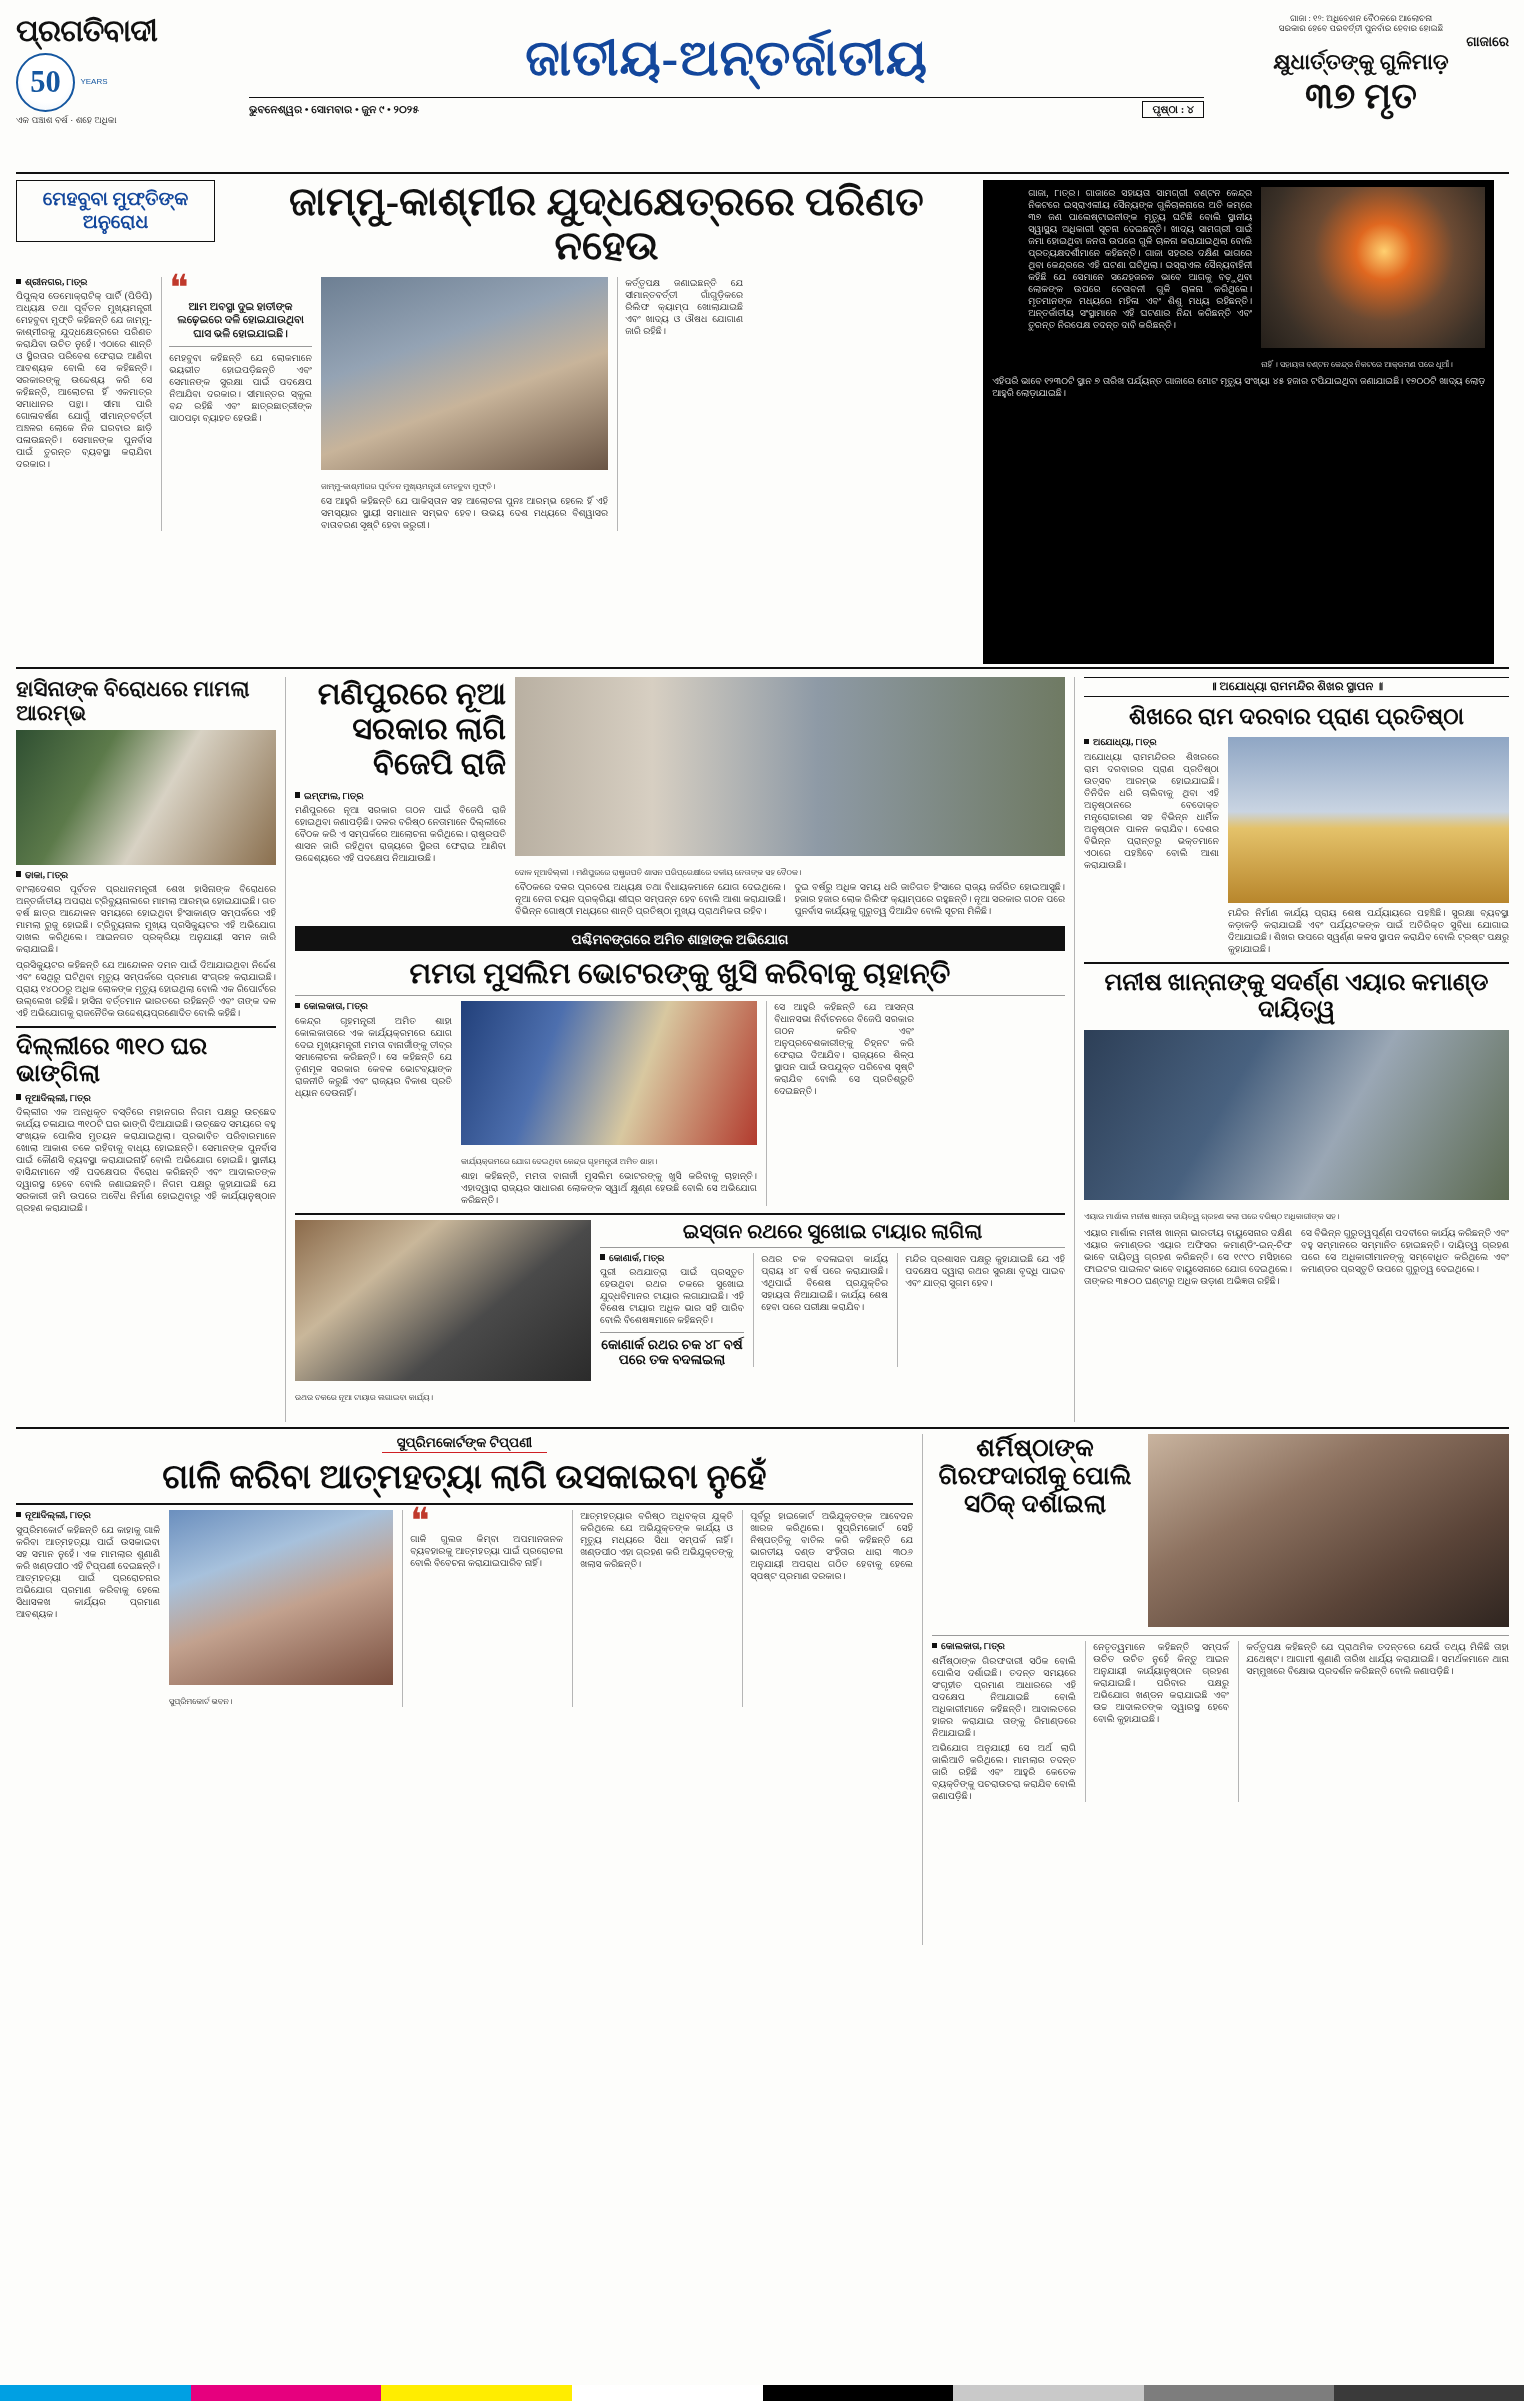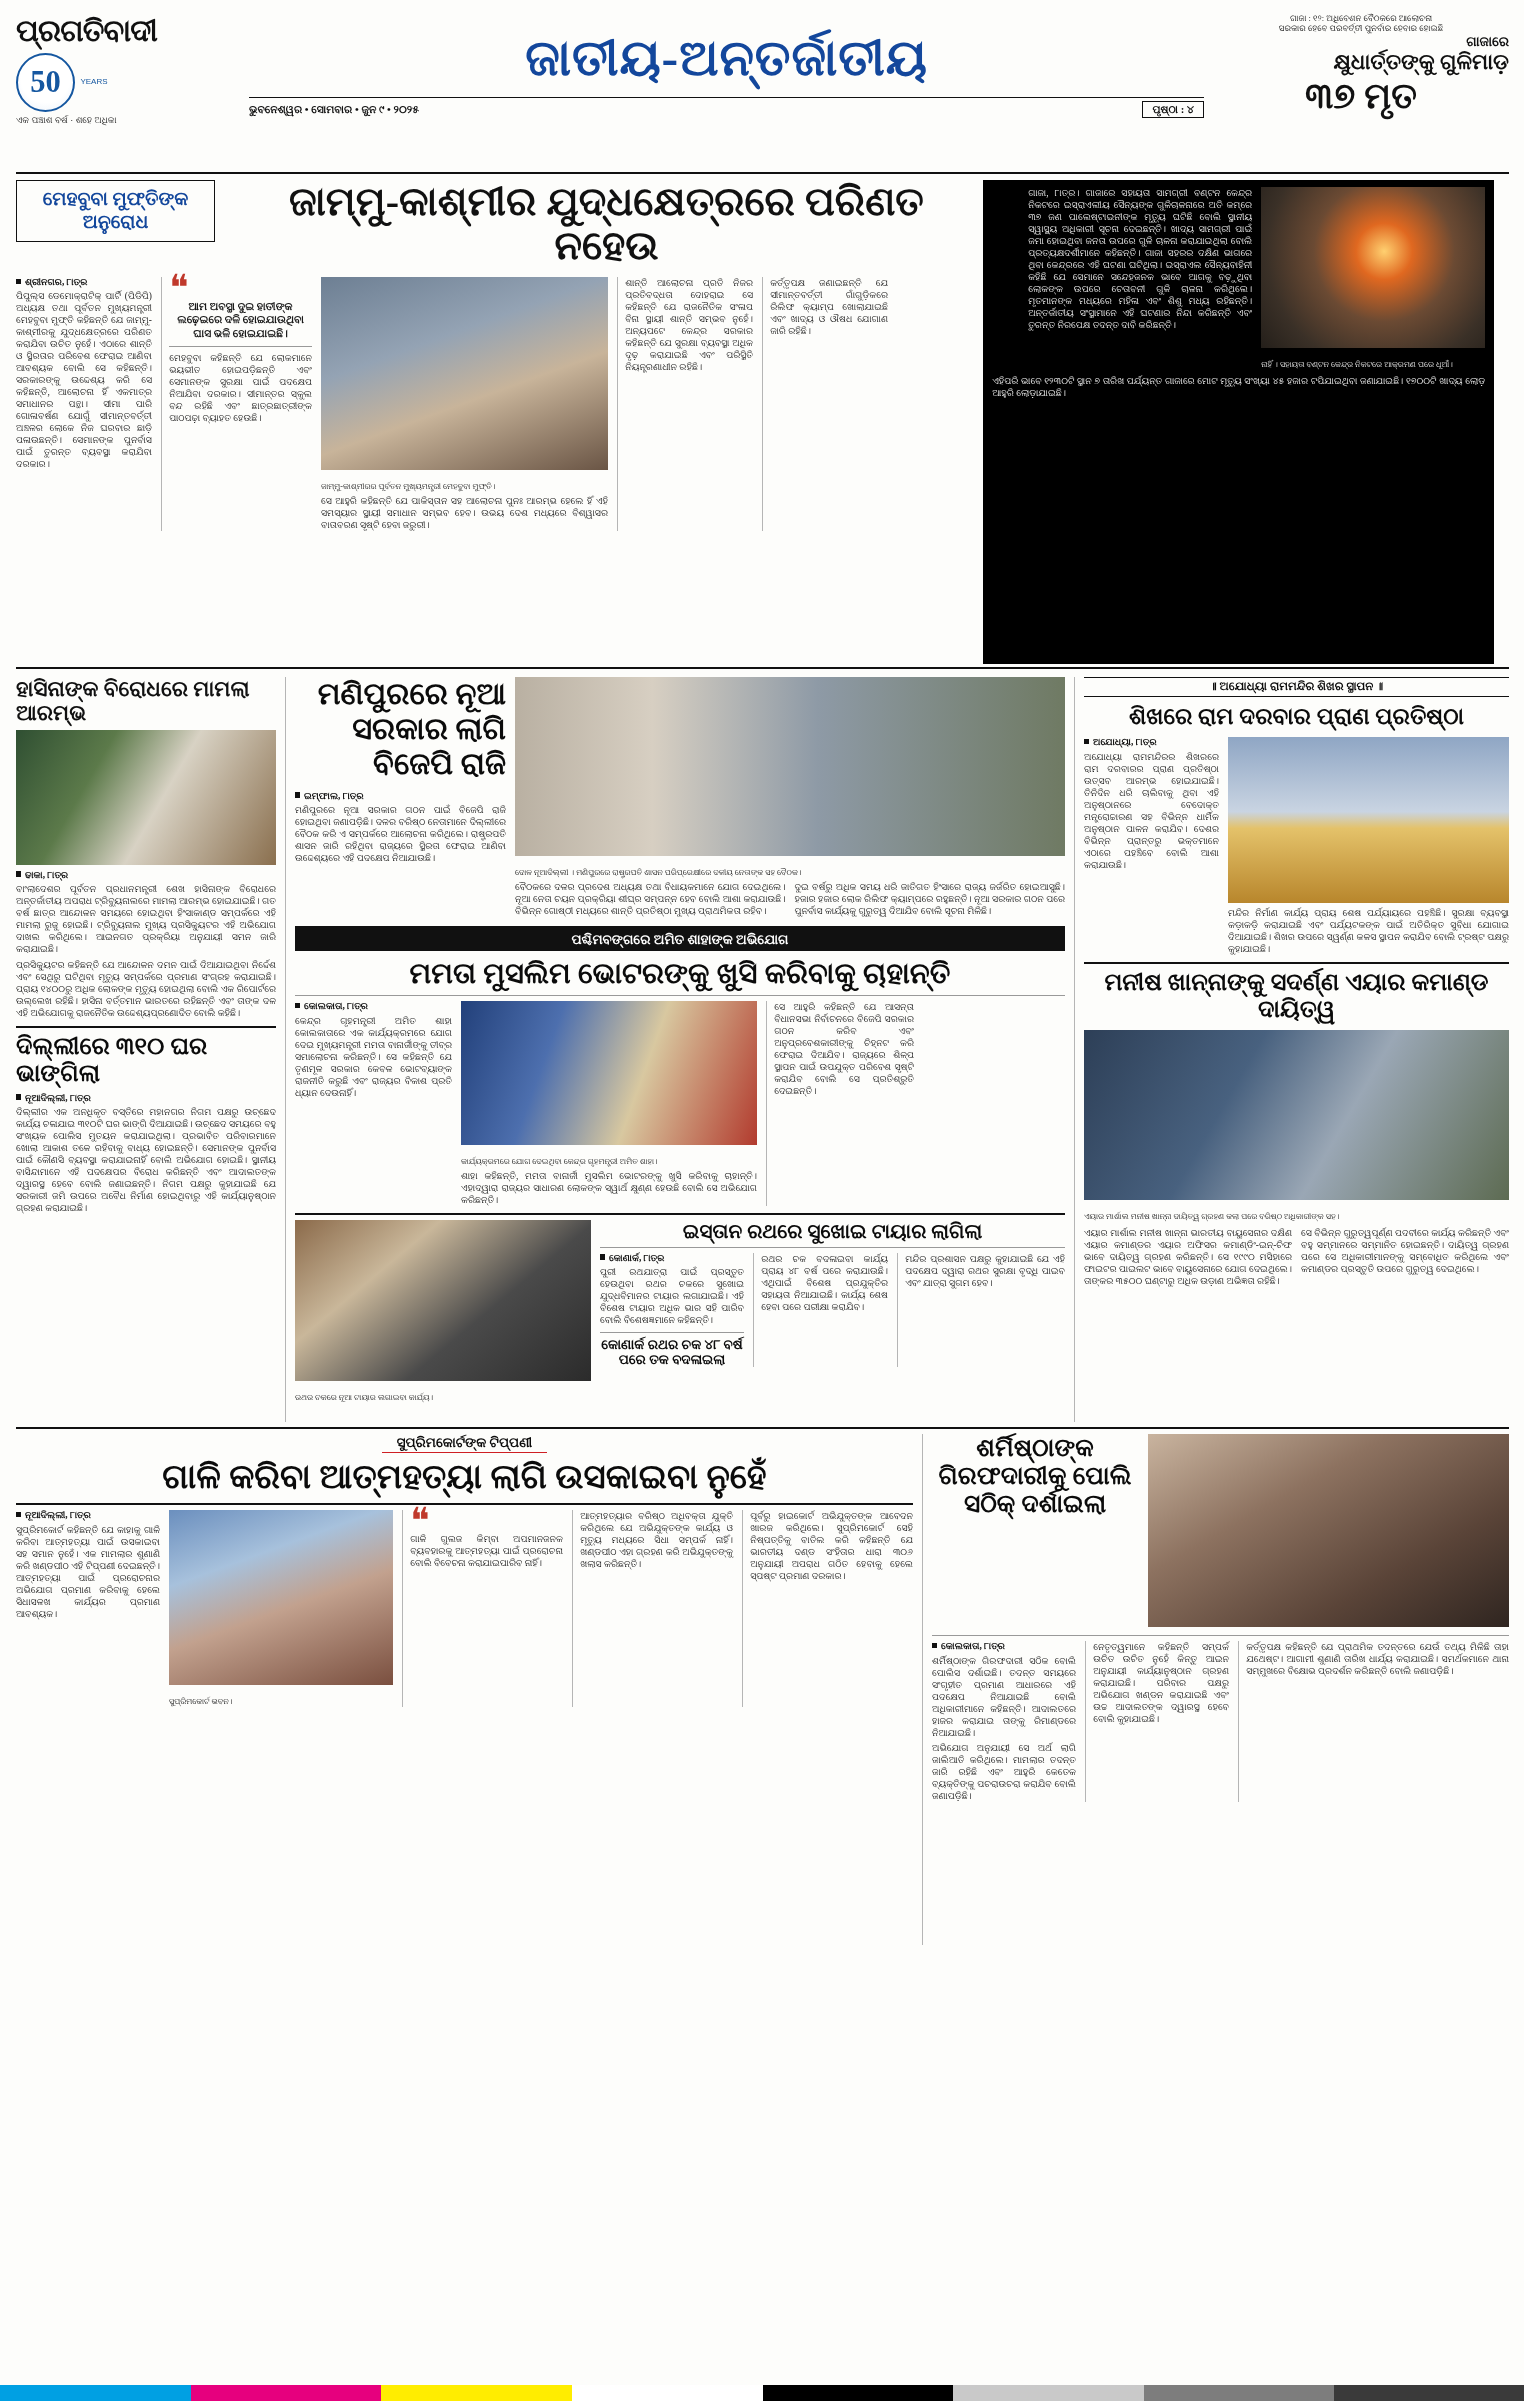--- a/index.html
+++ b/index.html
@@ -70,21 +70,21 @@
   }
   .center-rule { border-top: 1.8px solid #111; margin: 9px 0 3.6px; }
   .center-meta {
     display:flex; justify-content:space-between; align-items:center;
     font-size: 10.8px; font-weight:bold; font-family:"Liberation Serif", serif;
   }
 
   .right-head { width: 296px; }
   .rh-small { font-size: 8.6px; line-height:10.8px; text-align:center; font-family:"Liberation Serif", serif;}
   .rh-top { font-size: 13.5px; font-weight:bold; text-align:right; font-family:"Liberation Serif", serif;}
-  .rh-mid { font-size: 21.5px; font-weight:bold; text-align:right; color:#111; font-family:"Liberation Serif", serif;}
+  .rh-mid { font-size: 21.5px; font-weight:bold; text-align:center; color:#111; font-family:"Liberation Serif", serif;}
   .rh-big { font-size: 36px; font-weight:bold; text-align:center; font-family:"Liberation Serif", serif;}
   .lead-left-box {
     width: 199px; border:0.9px solid #111; padding:7.2px 5.4px; text-align:center;
   }
   .lead-left-box .t1 { font-size: 19px; font-weight:bold; color:#13479c; line-height:1.2; font-family:"Liberation Serif", serif;}
   .lead-main-hd {
     font-size: 40px; font-weight:bold; color:#111; line-height:1.1;
     font-family:"Liberation Serif", serif; text-align:center;
   }
   .black-panel {
@@ -173,23 +173,20 @@
           </div>
         </div>
 
         <div style="width:287px;">
           <div class="photo" style="height:193px;background:
               linear-gradient(160deg,#6d7f93 0%,#94a3b4 35%,#c8b49a 60%,#6a5545 100%);"></div>
           <div class="cap">ଜାମ୍ମୁ-କାଶ୍ମୀରର ପୂର୍ବତନ ମୁଖ୍ୟମନ୍ତ୍ରୀ ମେହବୁବା ମୁଫ୍ତି।</div>
           <div class="body-text" style="margin-top:3.6px;">ସେ ଆହୁରି କହିଛନ୍ତି ଯେ ପାକିସ୍ତାନ ସହ ଆଲୋଚନା ପୁନଃ ଆରମ୍ଭ ହେଲେ ହିଁ ଏହି ସମସ୍ୟାର ସ୍ଥାୟୀ ସମାଧାନ ସମ୍ଭବ ହେବ। ଉଭୟ ଦେଶ ମଧ୍ୟରେ ବିଶ୍ୱାସର ବାତାବରଣ ସୃଷ୍ଟି ହେବା ଜରୁରୀ।</div>
         </div>
 
-        <div style="width:136px;" class="colrule">
-          <div class="body-text" style="padding-left:7.2px;">ଶାନ୍ତି ଆଲୋଚନା ପ୍ରତି ନିଜର ପ୍ରତିବଦ୍ଧତା ଦୋହରାଇ ସେ କହିଛନ୍ତି ଯେ ରାଜନୈତିକ ସଂଳାପ ବିନା ସ୍ଥାୟୀ ଶାନ୍ତି ସମ୍ଭବ ନୁହେଁ। ଅନ୍ୟପଟେ କେନ୍ଦ୍ର ସରକାର କହିଛନ୍ତି ଯେ ସୁରକ୍ଷା ବ୍ୟବସ୍ଥା ଅଧିକ ଦୃଢ଼ କରାଯାଇଛି ଏବଂ ପରିସ୍ଥିତି ନିୟନ୍ତ୍ରଣାଧୀନ ରହିଛି।</div>
-        </div>
 
         <div style="width:126px;" class="colrule">
           <div class="body-text" style="padding-left:7.2px;">କର୍ତ୍ତୃପକ୍ଷ ଜଣାଇଛନ୍ତି ଯେ ସୀମାନ୍ତବର୍ତ୍ତୀ ଗାଁଗୁଡ଼ିକରେ ରିଲିଫ କ୍ୟାମ୍ପ ଖୋଲାଯାଇଛି ଏବଂ ଖାଦ୍ୟ ଓ ଔଷଧ ଯୋଗାଣ ଜାରି ରହିଛି।</div>
         </div>
       </div>
     </div>
 
     <div class="black-panel" style="width:511px;">
       <div style="display:flex; gap:9px;margin-left:36px;">
         <div style="flex:1;">

